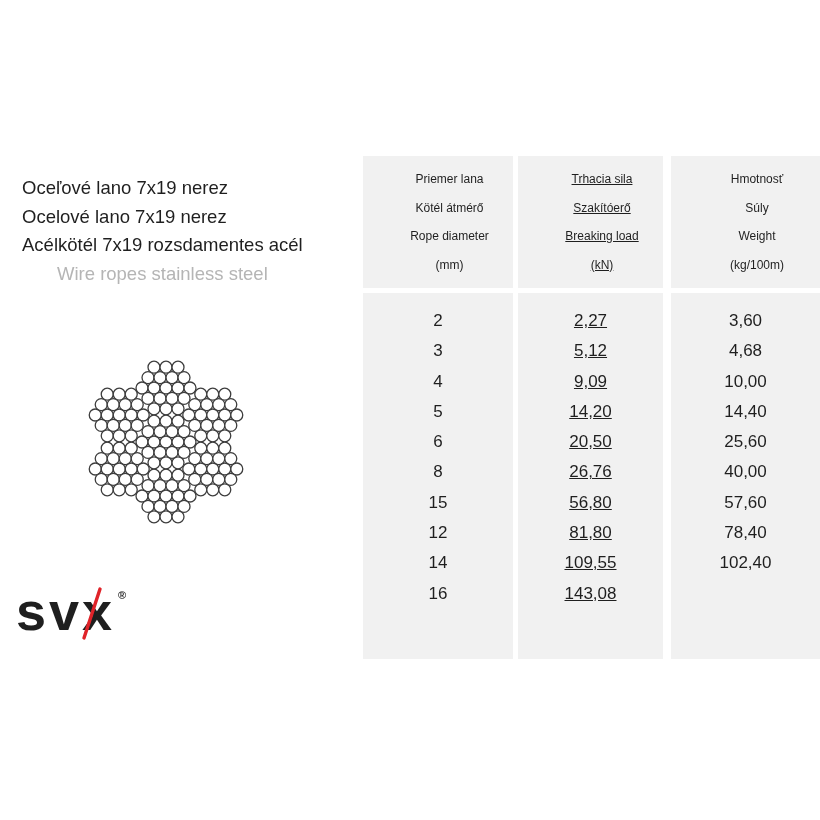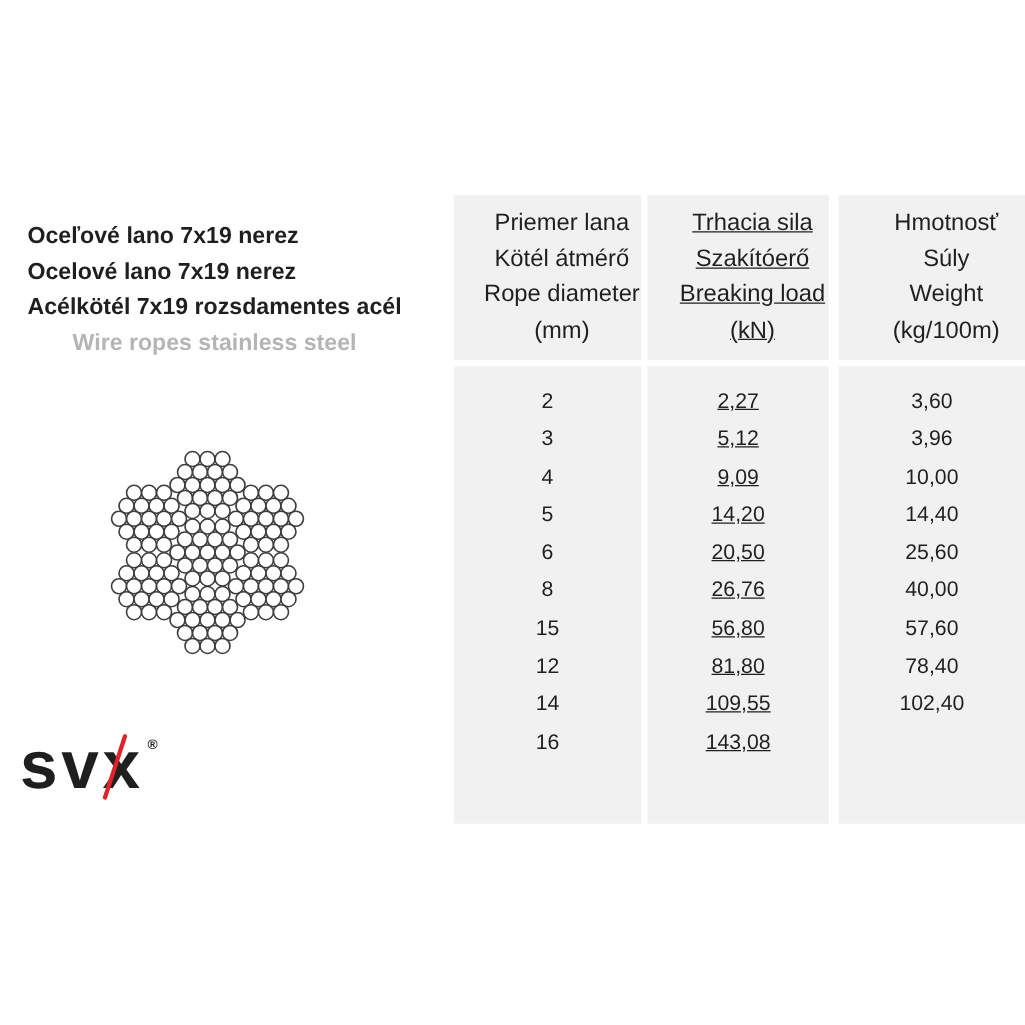--- a/index.html
+++ b/index.html
@@ -6,31 +6,31 @@
   body {
     width: 820px; height: 820px;
     background: #ffffff;
     font-family: "Liberation Sans", "DejaVu Sans", sans-serif;
     color: var(--text, #1f1f1f);
   }
   .page { position: relative; width: 820px; height: 820px; overflow: hidden; background: #fff; }
 
   
   .titles { position: absolute; left: 22px; top: 174px; }
-  .title  { font-weight: bold; font-size: 18.5px; line-height: 28.5px; white-space: nowrap; color: var(--text, #1f1f1f); }
+  .title  { font-weight: normal; font-size: 18.5px; line-height: 28.5px; white-space: nowrap; color: var(--text, #1f1f1f); }
   .title.muted { color: var(--muted-title, #b5b5b5); text-align: center; }
 
   
   .th, .tcol { position: absolute; background: var(--cell-bg, #f1f1f1); text-align: center; box-sizing: border-box; }
   .c0 { left: 363px; width: 150px; }
   .c1 { left: 518px; width: 145px; text-decoration: underline; }
   .c2 { left: 671px; width: 149px; }
   .th   { top: 156px; height: 132px; padding-top: 9px; }
   .tcol { top: 293px; height: 366px; padding-top: 13px; }
-  .hline { font-size: 19px; line-height: 28.5px; white-space: nowrap; margin-left: 23px; }
+  .hline { font-size: 12px; line-height: 28.5px; white-space: nowrap; margin-left: 23px; }
   .cell  { font-size: 17px; line-height: 30.3px; height: 30.3px; }
 
   
   .rope { position: absolute; left: 74px; top: 350px; width: 184px; height: 184px; }
   .rope circle { fill: #ffffff; stroke: var(--rope-stroke, #3d3d3d); stroke-width: 1.3; }
 
   
   .logo { position: absolute; left: 14px; top: 582px; width: 130px; height: 62px; }
   .logo-text { font-family: "Liberation Sans", sans-serif; font-weight: bold; font-size: 54px; letter-spacing: 3px; fill: var(--text, #1f1f1f); }
   .logo-slash { stroke: var(--logo-accent, #e02329); stroke-width: 3.4; stroke-linecap: round; }
@@ -86,21 +86,21 @@
       <div class="cell">14,20</div>
       <div class="cell">20,50</div>
       <div class="cell">26,76</div>
       <div class="cell">56,80</div>
       <div class="cell">81,80</div>
       <div class="cell">109,55</div>
       <div class="cell">143,08</div>
     </div>
   <div class="tcol c2">
       <div class="cell">3,60</div>
-      <div class="cell">3,96</div>
+      <div class="cell">4,68</div>
       <div class="cell">10,00</div>
       <div class="cell">14,40</div>
       <div class="cell">25,60</div>
       <div class="cell">40,00</div>
       <div class="cell">57,60</div>
       <div class="cell">78,40</div>
       <div class="cell">102,40</div>
     </div>
 
   <svg class="rope" id="rope-svg" viewBox="-92 -92 184 184">

